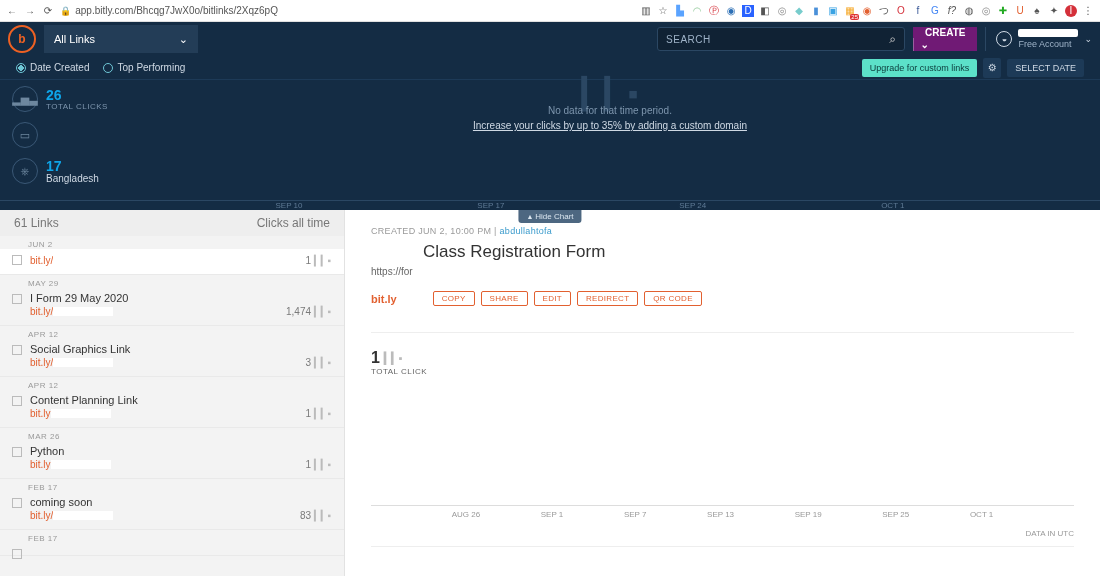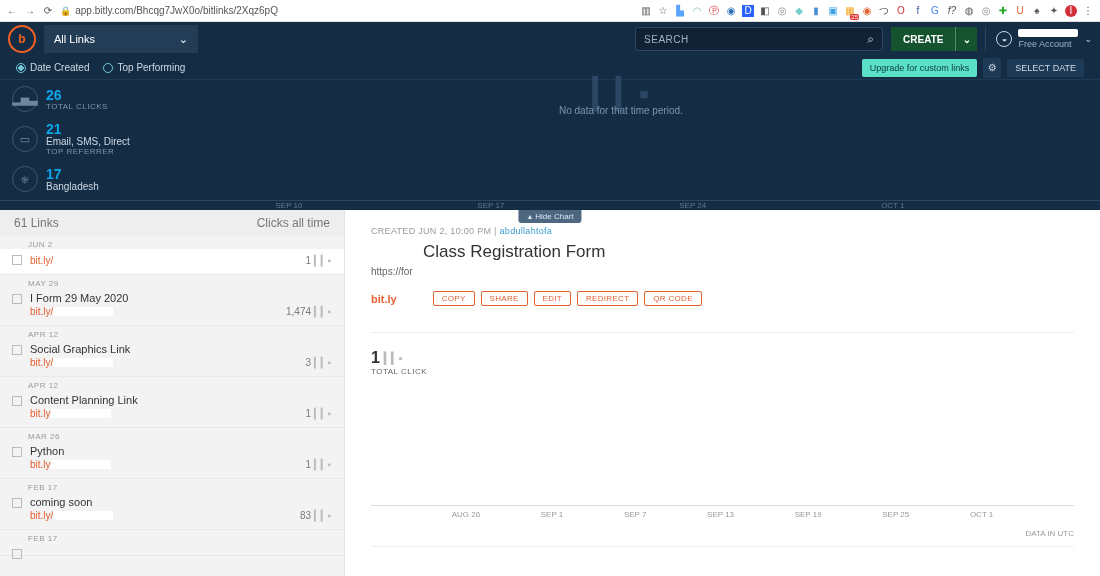--- a/index.html
+++ b/index.html
@@ -12,21 +12,21 @@
   .ext-strip{margin-left:auto;display:flex;gap:5px;align-items:center;}
   .ext-ico{width:12px;height:12px;display:inline-flex;align-items:center;justify-content:center;font-size:10px;}
   
   .app-bar{height:34px;background:#142c44;display:flex;align-items:center;padding:0 8px;gap:8px;}
   .logo{width:28px;height:28px;border:2px solid #ee6123;border-radius:50%;display:flex;align-items:center;justify-content:center;color:#ee6123;font-weight:bold;}
   .links-dd{height:28px;width:154px;background:#233d57;color:#fff;display:flex;align-items:center;justify-content:space-between;padding:0 10px;font-size:11px;cursor:pointer;}
   .spacer{flex:1;}
   .search-w{height:24px;width:248px;background:#102234;border:1px solid #2b4763;border-radius:3px;display:flex;align-items:center;padding:0 8px;color:#ccc;}
   .search-w input{flex:1;background:transparent;border:none;outline:none;color:#ccc;font-size:10px;}
   .search-w input::placeholder{color:#9fb3c8;letter-spacing:.5px;}
-  .create-btn{height:24px;background:#14532d;color:#fff;font-size:10px;font-weight:bold;display:flex;align-items:center;}
+  .create-btn{height:24px;background:#701a75;color:#fff;font-size:10px;font-weight:bold;display:flex;flex-direction:column;}
   .create-btn .lab{padding:0 12px;}
   .create-btn .arr{width:22px;display:flex;align-items:center;justify-content:center;border-left:1px solid rgba(255,255,255,.3);height:100%;}
   .acct{display:flex;align-items:center;gap:6px;color:#cfd9e4;font-size:9px;cursor:pointer;border-left:1px solid #2b4763;padding-left:10px;height:24px;}
   .acct .u-ico{width:16px;height:16px;border:1px solid #cfd9e4;border-radius:50%;display:flex;align-items:center;justify-content:center;}
   .acct .u-name{background:#fff;width:60px;height:8px;border-radius:2px;margin-bottom:2px;}
   .acct .tier{color:#9fb3c8;}
   
   .hero{background:#142c44;color:#cfd9e4;}
   .filter-row{display:flex;align-items:center;padding:4px 16px;gap:14px;border-bottom:1px solid #1d3a57;height:24px;font-size:10px;}
   .radio{width:10px;height:10px;border:1px solid #6fc7d6;border-radius:50%;display:inline-block;vertical-align:middle;margin-right:4px;}
@@ -158,37 +158,33 @@
     <div class="stats-col">
       <div class="stat">
         <div class="circ">▂▅▃</div>
         <div>
             <div class="num">26</div>
             <div class="lab">TOTAL CLICKS</div>
           </div>
       </div>
       <div class="stat">
         <div class="circ">▭</div>
-        <div>
-            <div class="num">21</div>
-            <div class="mid">Email, SMS, Direct</div>
-            <div class="lab">TOP REFERRER</div>
-          </div>
       </div>
       <div class="stat">
         <div class="circ">⎈</div>
         <div>
             <div class="num">17</div>
             <div class="mid">Bangladesh</div>
           </div>
       </div>
     </div>
     <div class="chart-pl">
       <span style="color:#2b4763;font-size:30px;line-height:.5">▎▎▪</span>
       <span>No data for that time period.</span>
+      <a>Increase your clicks by up to 35% by adding a custom domain</a>
     </div>
   </div>
   <div class="axis-ticks" style="padding:0 120px 0 200px;position:relative">
     <span>SEP 10</span>
     <span>SEP 17</span>
     <span>SEP 24</span>
     <span>OCT 1</span>
     <div class="hide-chart"><span style="font-size:7px">▲ </span><span>Hide Chart</span></div>
   </div>
 </div>

